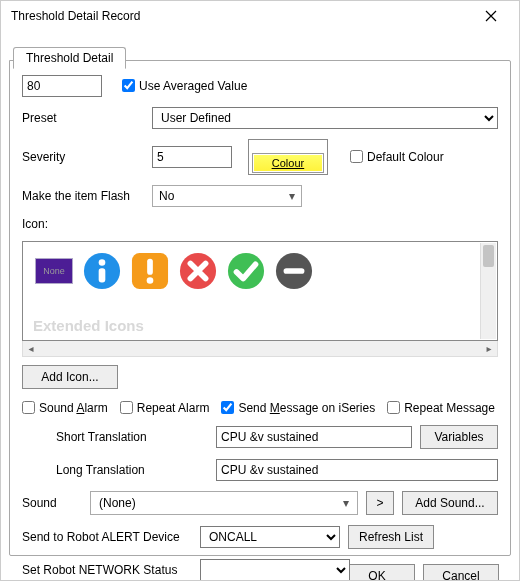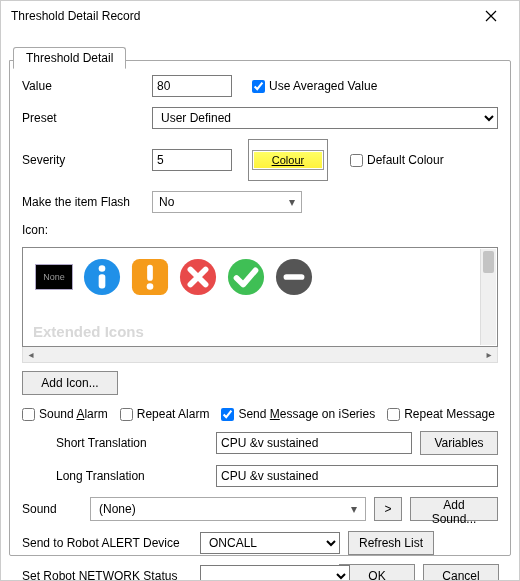--- a/index.html
+++ b/index.html
@@ -75,21 +75,21 @@
     padding: 1px 4px;
     border: 1px solid #7a7a7a;
     background: #fff;
   }
   select {
     padding-right: 18px;
     appearance: auto;
   }
   .val-input { width: 80px; }
   .chk {
-    display: flex; align-items: center; gap: 4px;
+    display: flex; align-items: flex-start; gap: 4px;
   }
   .chk input { width: 13px; height: 13px; margin:0; }
   .btn {
     font: inherit;
     height: 24px;
     border: 1px solid #8a8a8a;
     background: #eee;
     padding: 0 10px;
   }
   .colour-btn {
@@ -97,40 +97,40 @@
     background: linear-gradient(#ffff66, #fff23a);
     border: 1px solid #999;
     font-size: 11px;
     text-align: center;
     text-decoration: underline;
     line-height: 18px;
     display:inline-block;
     box-shadow: inset 0 0 0 1px #fff;
   }
   .colour-wrap {
-    border:1px solid #888; padding:1px; display:inline-block; height:42px;
-    display:flex; align-items:center; justify-content:center; width:80px;
+    border:1px solid #888; padding:1px; display:inline-block; height:36px;
+    display:flex; align-items:flex-end; justify-content:center; width:80px;
   }
   .iconbox {
     border: 1px solid #888;
     height: 100px;
     position: relative;
     background: #fff;
     overflow: hidden;
   }
   .icon-row {
     display: flex; gap: 10px; padding: 10px 12px;
     align-items:center;
   }
   .icon-none {
     width: 38px; height: 26px;
     border: 1px solid #b0a8c8;
     font-size: 9px; color: #9a9a9a;
     display:flex; align-items:center; justify-content:center;
-    background: #000000;
+    background: #4c1d95;
   }
   .ic { width: 38px; height: 38px; }
   .ext-label {
     position: absolute; left: 10px; bottom: 6px;
     color: #d8d8d8; font-size: 15px; font-weight: 600;
   }
   .scroll-v {
     position:absolute; right:1px; top:1px; bottom:1px; width:16px;
     background:#f0f0f0; border-left:1px solid #ddd;
   }
@@ -188,21 +188,20 @@
   </div>
 </div>
 
 <div class="content">
   <div class="tabstrip">
     <div class="tab">Threshold Detail</div>
   </div>
   <div class="tabframe">
 
     <div class="row">
-      <div class="lbl">Value</div>
       <input type="text" class="val-input" value="80" style="">
       <div style="width:20px"></div>
       <label class="chk">
         <input type="checkbox" checked="" style="">
         <span>Use Averaged Value</span>
       </label>
     </div>
 
     <div class="row">
       <div class="lbl">Preset</div>
@@ -303,21 +302,21 @@
       <input type="text" style="flex: 1 1 0%;" value="CPU &amp;v sustained">
     </div>
 
     <div class="row" style="gap:8px">
       <div style="width:60px">Sound</div>
       <div class="sound-wrap">
         <input type="text" value="(None)" style="">
         <span class="dd">▾</span>
       </div>
       <button class="btn" style="width:28px;padding:0">&gt;</button>
-      <button class="btn" style="width:88px">Add Sound...</button>
+      <button class="btn" style="width:96px">Add Sound...</button>
     </div>
 
     <div class="row" style="gap:8px">
       <div style="width:170px">Send to Robot ALERT Device</div>
       <select style="width:140px">
         <option>ONCALL</option>
       </select>
       <button class="btn">Refresh List</button>
     </div>
 

